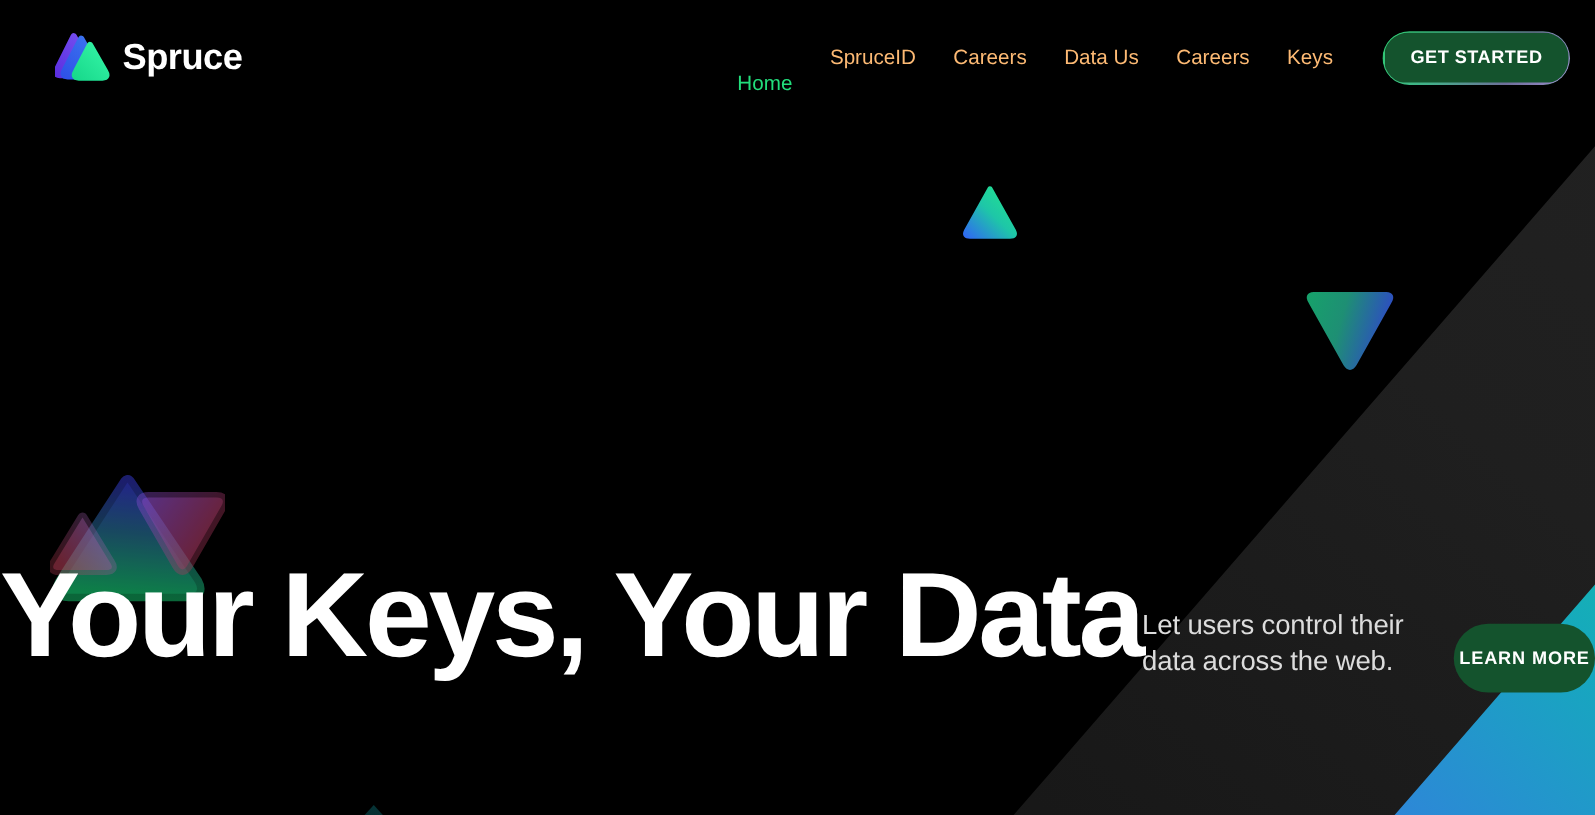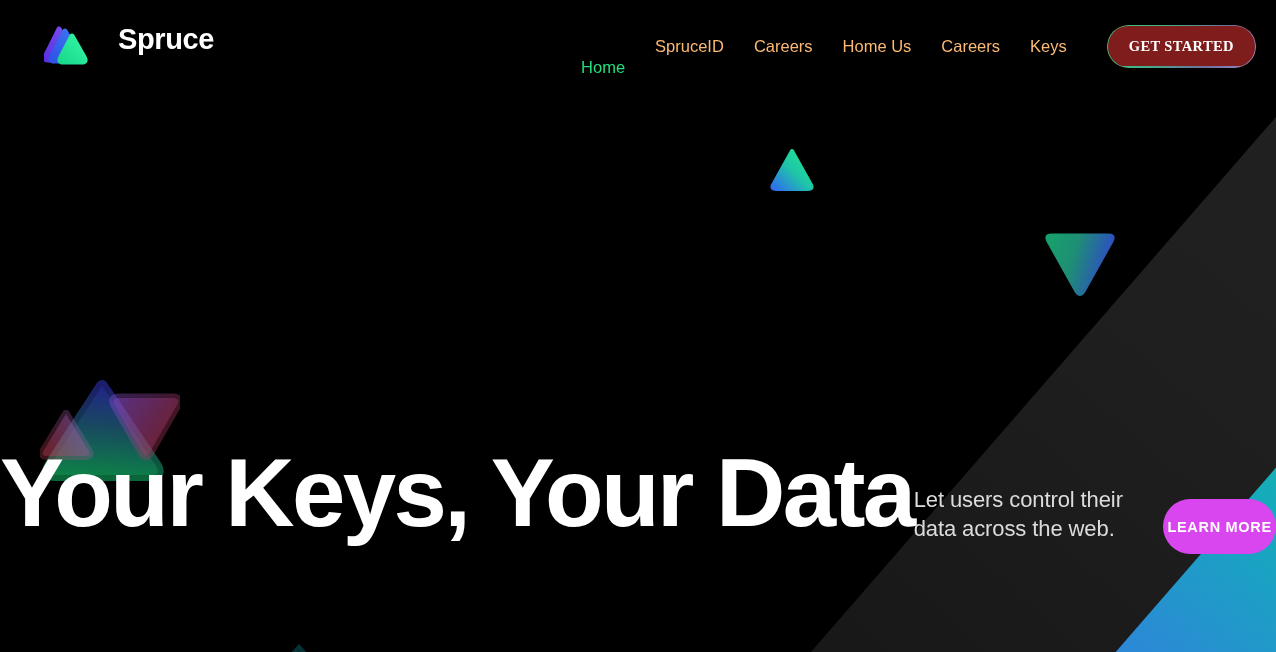--- a/index.html
+++ b/index.html
@@ -126,22 +126,22 @@
     top:0; left:0;
     width:1276px;
     height:92px;
     display:flex;
     align-items:center;
     padding:0 20px 0 44px;
   }
 
   .brand {
     display:flex;
-    align-items:flex-start;
-    gap:30px;
+    align-items:center;
+    gap:10px;
     text-decoration:none;
   }
   .brand-mark { width:44px; height:42px; display:block; }
   .brand-name {
     color:#ffffff;
     font-size:29px;
     font-weight:bold;
     letter-spacing:-0.4px;
     line-height:1;
   }
@@ -164,28 +164,27 @@
 
   .cta {
     margin-left:25px;
     position:relative;
     display:inline-flex;
     align-items:center;
     justify-content:center;
     height:43px;
     padding:0 22px;
     border-radius:24px;
-    background:#7f1d1d;
+    background:#14532d;
     color:#ffffff;
     font-size:14.5px;
     font-weight:bold;
     letter-spacing:0.4px;
     text-decoration:none;
     white-space:nowrap;
-    font-family:Liberation Serif, serif;
   }
   .cta::before {
     content:"";
     position:absolute;
     inset:0;
     border-radius:24px;
     padding:1.4px;
     background:linear-gradient(120deg, #2ECC71 0%, #43b08a 35%, #6f6f9a 70%, #9e8fd0 100%);
     -webkit-mask:linear-gradient(#000 0 0) content-box, linear-gradient(#000 0 0);
     -webkit-mask-composite:xor;
@@ -230,21 +229,21 @@
 
   .hero-btn {
     margin-top:68px;
     display:inline-flex;
     align-items:center;
     justify-content:center;
     width:188px;
     height:55px;
     border:none;
     border-radius:28px;
-    background:#d946ef;
+    background:#14532d;
     color:#ffffff;
     font-family:"Liberation Sans", sans-serif;
     font-size:14.5px;
     font-weight:bold;
     letter-spacing:0.7px;
     cursor:pointer;
   }
 </style>
 </head>
 <body>
@@ -335,21 +334,21 @@
           <path d="M28 11 L40 32 Q43 37 38 37 L19 37 Q14 37 17 32 Z" fill="url(#lgG)" stroke="url(#lgG)" stroke-width="5" stroke-linejoin="round"></path>
         </svg>
       </span>
       <span class="brand-name">Spruce</span>
     </a>
 
     <nav class="nav">
       <a class="nav-link active" href="#">Home</a>
       <a class="nav-link" href="#">SpruceID</a>
       <a class="nav-link" href="#">Careers</a>
-      <a class="nav-link" href="#">Home Us</a>
+      <a class="nav-link" href="#">Data Us</a>
       <a class="nav-link" href="#">Careers</a>
       <a class="nav-link" href="#">Keys</a>
       <a class="cta" href="#">GET STARTED</a>
     </nav>
 
   </header>
 
   <section class="hero">
     <h1 class="hero-title">Your Keys, Your Data</h1>
     <p class="hero-sub">Let users control their data across the web.</p>

